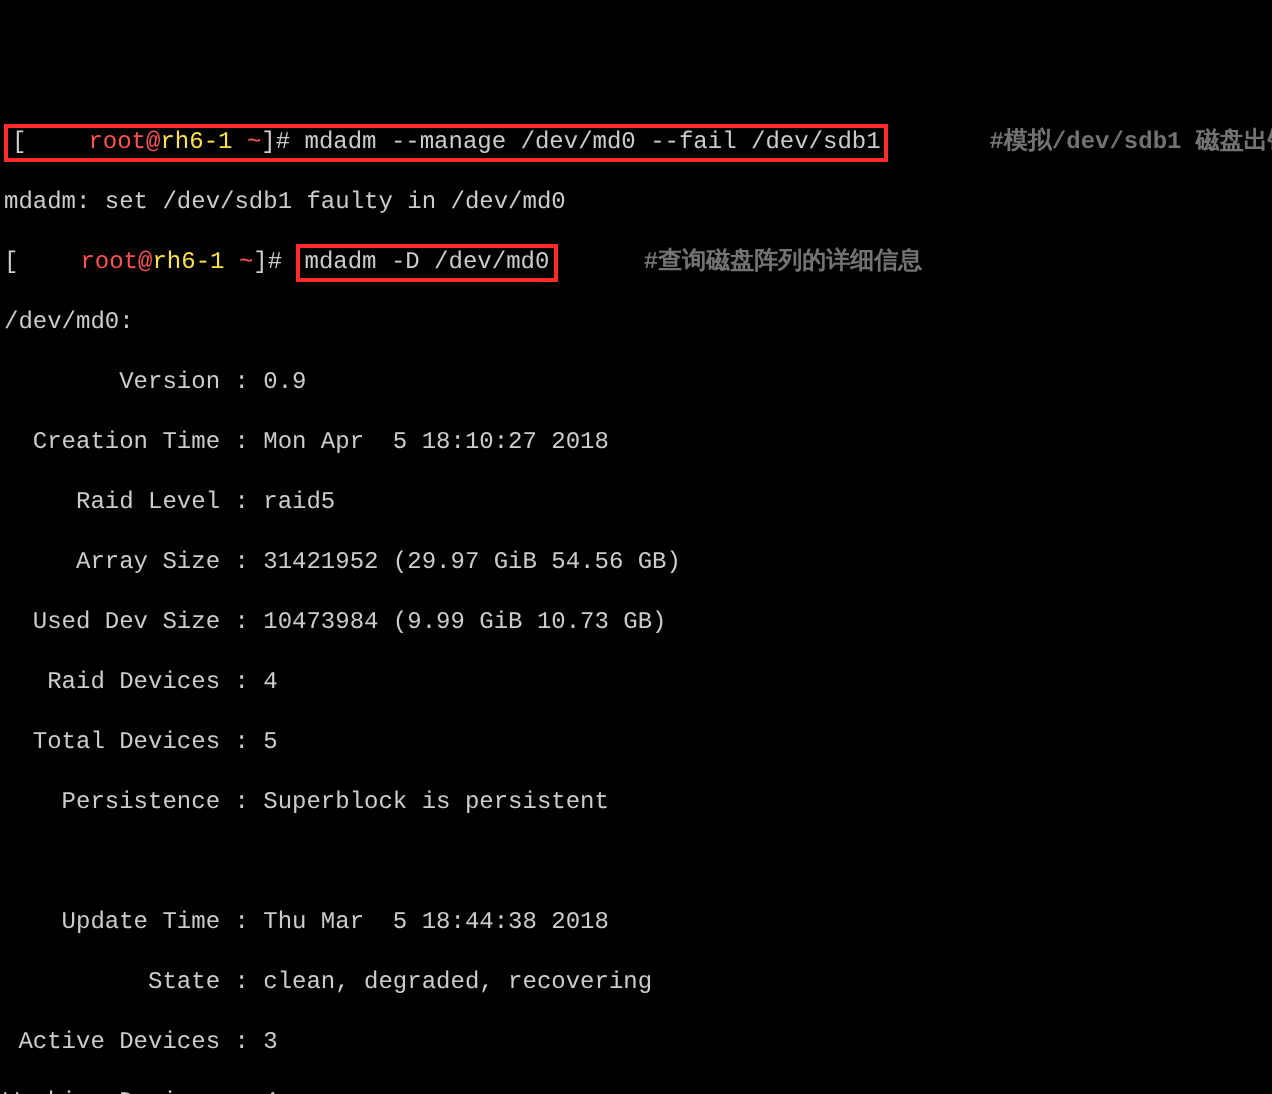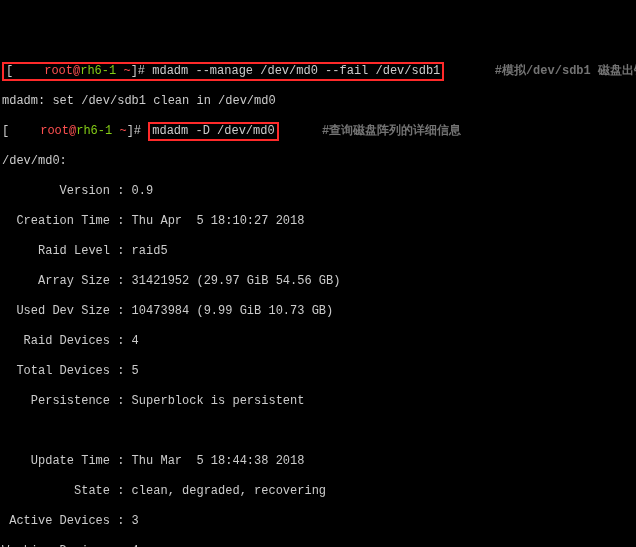--- a/index.html
+++ b/index.html
@@ -10,45 +10,45 @@
     font-size: 12px;
     line-height: 15px;
     width: 636px;
     height: 547px;
     overflow: hidden;
     white-space: pre;
     padding: 4px 2px;
   }
   .prompt .user { color: #ff5050; margin-left: 31px; }
   .prompt .at   { color: #ff5050; }
-  .prompt .host { color: #84cc16; margin-top: 20px; }
+  .prompt .host { color: #fde047; margin-top: 20px; }
   .prompt .path { color: #ff5050; }
   .cmd   { color: #ccc; }
   .out   { color: #ccc; }
   .annot { color: #737373; font-weight: bold; }
   .box {
     border: 2px solid #ff2a2a;
     display: inline-block;
     padding: 0 2px;
     margin: -2px 0;
   }
   .row { display: block; }
   .rel { position: relative; }
 </style>
 </head>
 <body>
 
 
 
 <span class="row rel"><span class="box"><span class="prompt">[<span class="user">root</span><span class="at">@</span><span class="host">rh6-1</span> <span class="path">~</span>]<span>#</span> </span><span class="cmd">mdadm --manage /dev/md0 --fail /dev/sdb1</span></span>       <span class="annot">#模拟/dev/sdb1 磁盘出错</span></span>
-<span class="row out">mdadm: set /dev/sdb1 clean in /dev/md0</span>
+<span class="row out">mdadm: set /dev/sdb1 faulty in /dev/md0</span>
 <span class="row rel"><span class="prompt">[<span class="user">root</span><span class="at">@</span><span class="host">rh6-1</span> <span class="path">~</span>]<span>#</span> </span><span class="box"><span class="cmd">mdadm -D /dev/md0</span></span>      <span class="annot">#查询磁盘阵列的详细信息</span></span>
 <span class="row out">/dev/md0:</span>
 <span class="row out">        Version : 0.9</span>
-<span class="row out">  Creation Time : Thu Apr  5 18:10:27 2018</span>
+<span class="row out">  Creation Time : Mon Apr  5 18:10:27 2018</span>
 <span class="row out">     Raid Level : raid5</span>
 <span class="row out">     Array Size : 31421952 (29.97 GiB 54.56 GB)</span>
 <span class="row out">  Used Dev Size : 10473984 (9.99 GiB 10.73 GB)</span>
 <span class="row out">   Raid Devices : 4</span>
 <span class="row out">  Total Devices : 5</span>
 <span class="row out">    Persistence : Superblock is persistent</span>
 <span class="row out"> </span>
 <span class="row out">    Update Time : Thu Mar  5 18:44:38 2018</span>
 <span class="row out">          State : clean, degraded, recovering</span>
 <span class="row out"> Active Devices : 3</span>

